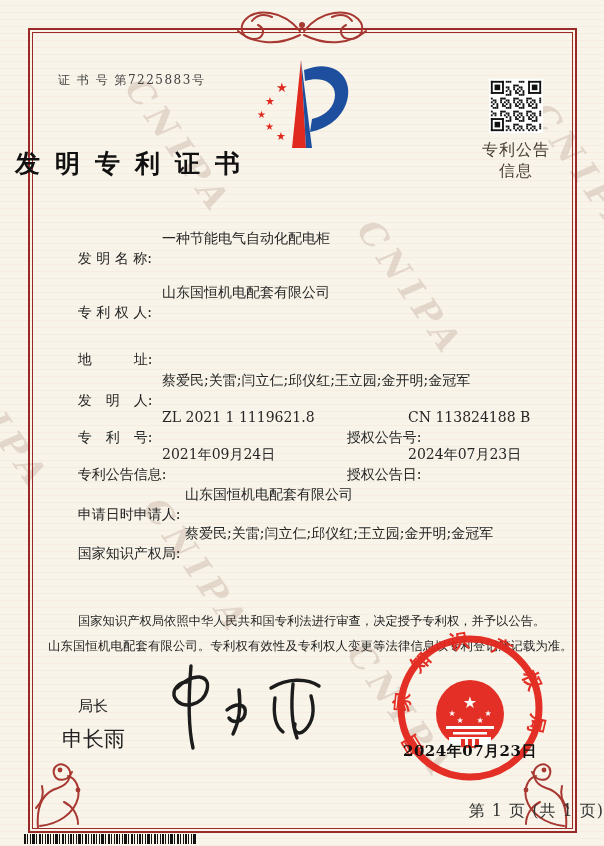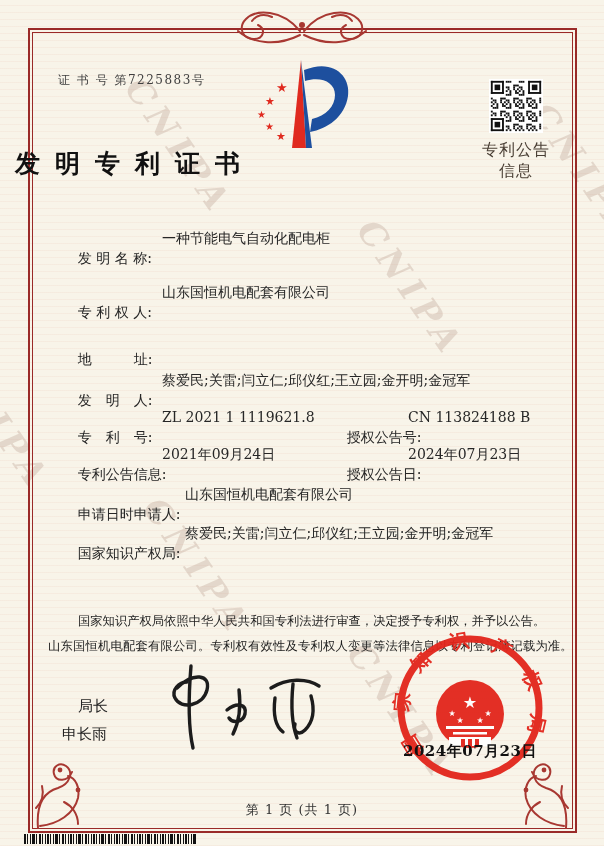--- a/index.html
+++ b/index.html
@@ -19,25 +19,25 @@
   .row{position:absolute;left:60px;font-size:14px;color:#262626;white-space:pre;height:20px;line-height:20px;width:500px;}
   .row .val{position:absolute;top:0;white-space:pre;}
   .val-a{left:92px;margin-left:10px;}
   .val-c{left:125px;}
   .col2{position:absolute;left:260px;top:0;width:240px;}
   .col2 .val{left:88px;}
   .legal{position:absolute;left:48px;top:609px;width:515px;font-size:12.3px;line-height:25px;color:#1d1d1d;}
   .legal .l1{padding-left:30px;white-space:nowrap;}
   .legal .l2{white-space:nowrap;letter-spacing:0.2px;}
   .director-title{position:absolute;left:62px;top:697px;font-size:15px;color:#222;font-family:"DejaVu Sans","Liberation Sans",sans-serif;margin-left:16px;}
-  .director-name{position:absolute;left:62px;top:725px;font-size:15px;color:#222;font-family:Liberation Mono, monospace;}
+  .director-name{position:absolute;left:62px;top:725px;font-size:21px;color:#222;font-family:Liberation Mono, monospace;}
   .signature{position:absolute;left:135px;top:660px;width:210px;height:95px;}
   .seal{position:absolute;left:390px;top:628px;width:160px;height:160px;opacity:0.95;}
   .seal-date{position:absolute;left:398px;top:742px;width:144px;text-align:center;font-size:15px;font-weight:bold;color:#111;letter-spacing:0.5px;}
-  .footer{position:absolute;left:0;top:801px;width:100%;text-align:center;font-size:13px;color:#333;letter-spacing:1px;}
+  .footer{position:absolute;left:0;top:801px;width:100%;text-align:right;font-size:16px;color:#333;letter-spacing:1px;}
   .barcode{position:absolute;left:24px;top:834px;width:174px;height:10px;}
   .ornament-top{position:absolute;left:212px;top:5px;width:180px;height:44px;}
   .ornament-bl{position:absolute;left:30px;top:742px;width:66px;height:88px;}
   .ornament-br{position:absolute;left:508px;top:742px;width:66px;height:88px;transform:scaleX(-1);}
 </style>
 </head>
 <body>
 
 <div class="page">
 

